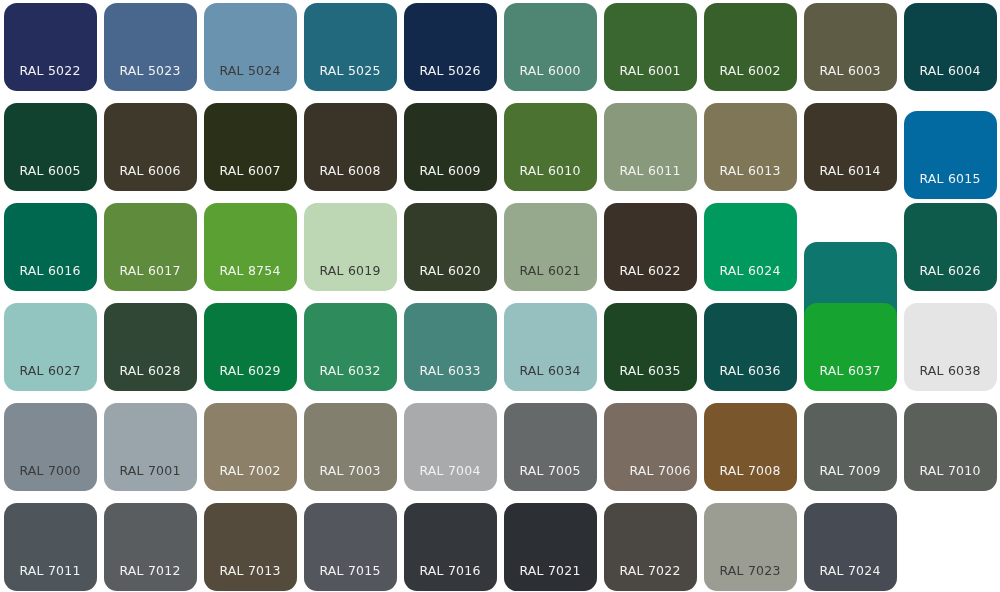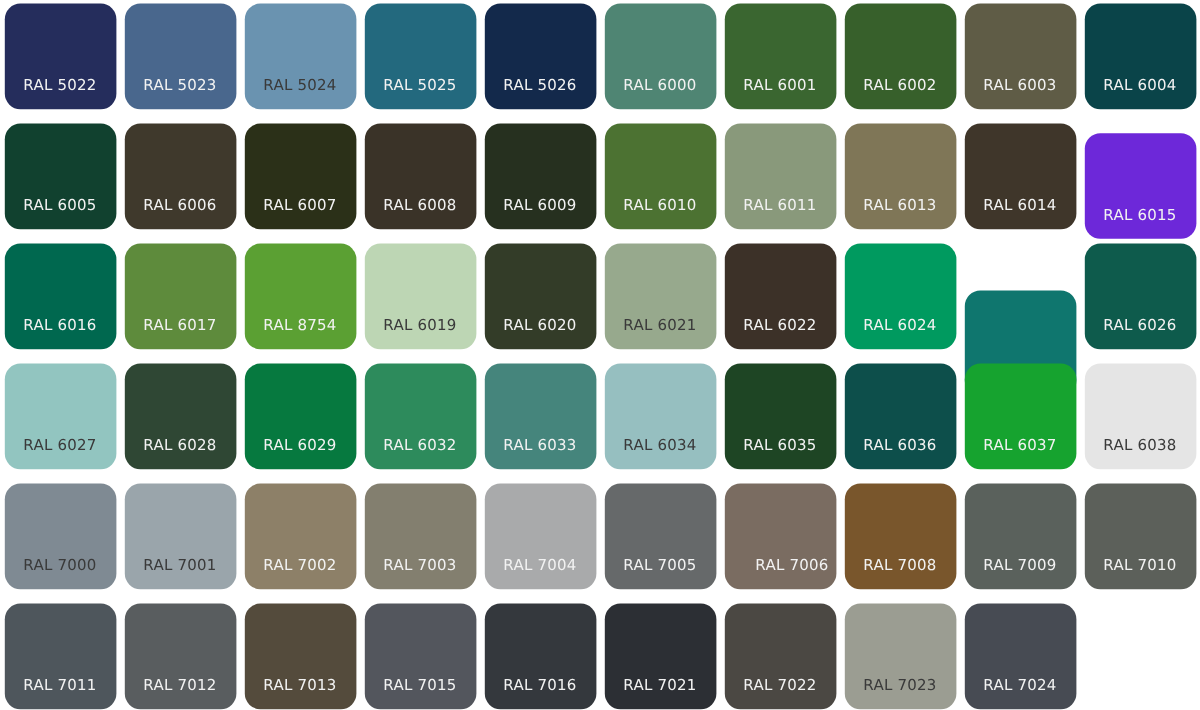--- a/index.html
+++ b/index.html
@@ -151,21 +151,21 @@
       <div class="swatch" style="background-color: rgb(127, 118, 87);">
         <span class="swatch-label light-text">RAL 6013</span>
       </div>
     </div>
     <div class="swatch-cell">
       <div class="swatch" style="background-color: rgb(63, 54, 42);">
         <span class="swatch-label light-text">RAL 6014</span>
       </div>
     </div>
     <div class="swatch-cell">
-      <div class="swatch" style="background-color: #6d28d9; margin-top: 11px;">
+      <div class="swatch" style="background-color: #0369a1; margin-top: 11px;">
         <span class="swatch-label light-text">RAL 6015</span>
       </div>
     </div>
     <div class="swatch-cell">
       <div class="swatch" style="background-color: rgb(0, 104, 79);">
         <span class="swatch-label light-text">RAL 6016</span>
       </div>
     </div>
     <div class="swatch-cell">
       <div class="swatch" style="background-color: rgb(94, 139, 60);">

